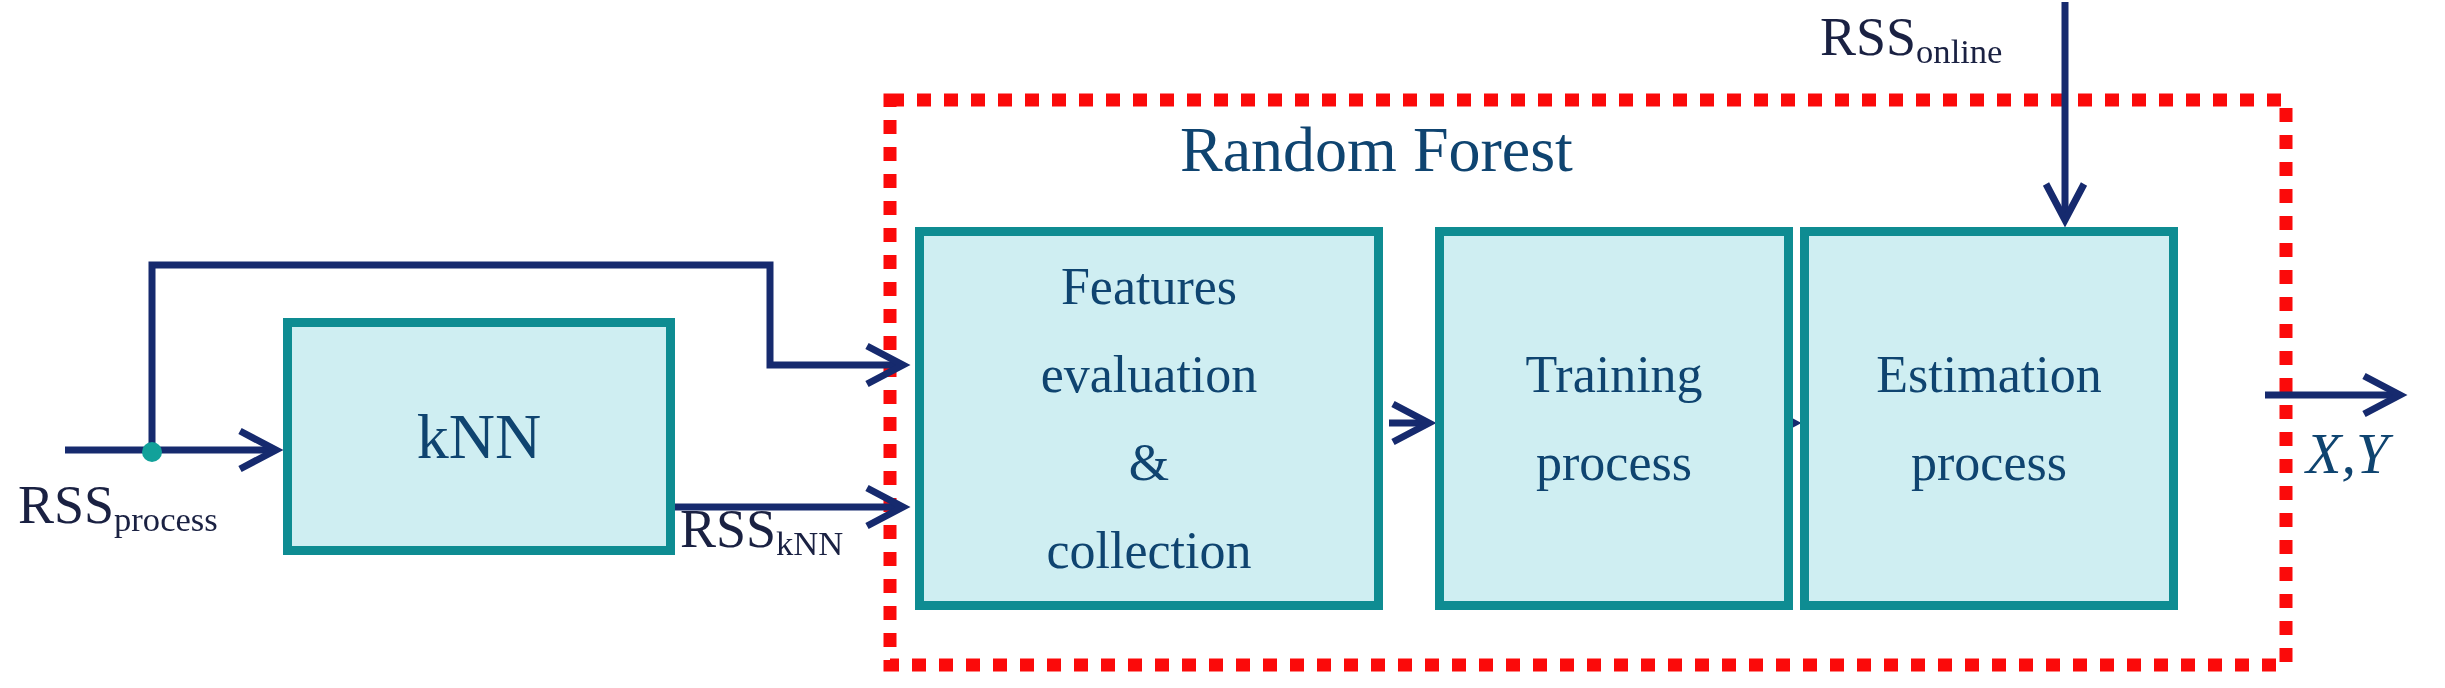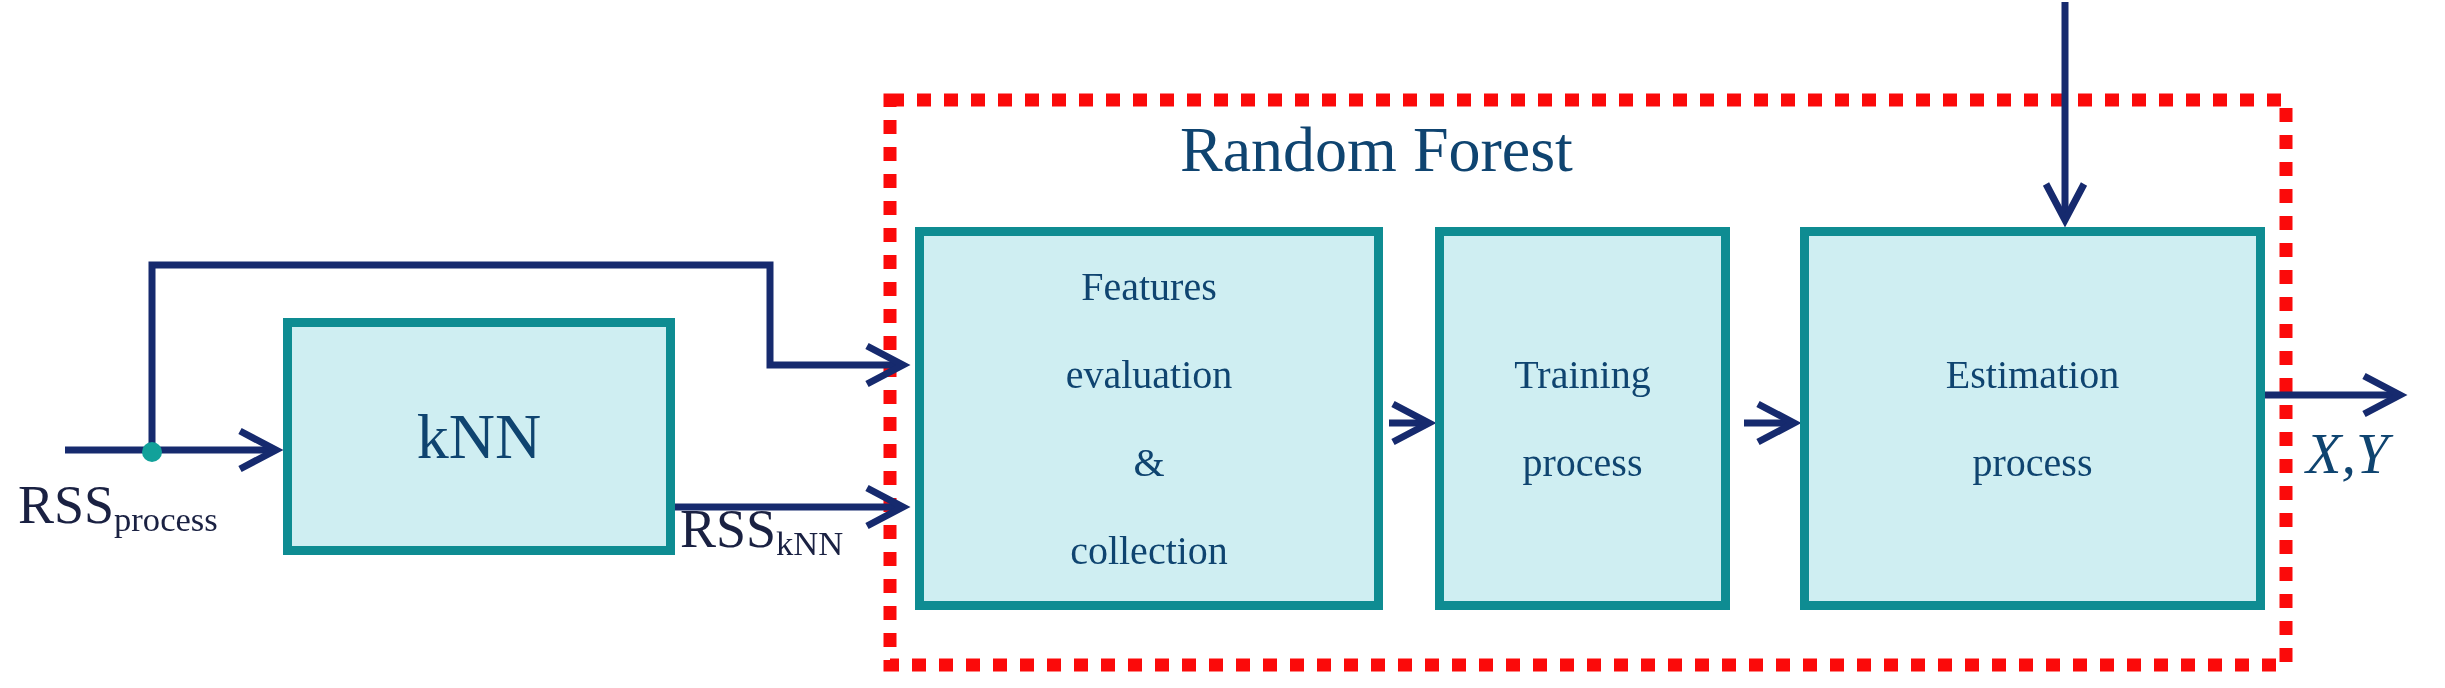--- a/index.html
+++ b/index.html
@@ -24,21 +24,21 @@
   .wire-head{stroke:var(--line-navy);stroke-width:7;fill:none;}
   .dot{fill:var(--junction-dot-teal);}
   .rf-border{stroke:var(--container-border-red);stroke-width:13;fill:none;stroke-dasharray:14 13;}
   .node{
     position:absolute;z-index:1;box-sizing:border-box;
     background:var(--box-fill-cyan);
     border:9px solid var(--box-border-teal);
     display:flex;flex-direction:column;align-items:center;justify-content:center;
     color:var(--text-navy);text-align:center;
   }
-  .ln{line-height:88px;font-size:40px;white-space:nowrap;}
+  .ln{line-height:88px;font-size:52px;white-space:nowrap;}
   .knn-ln{line-height:70px;font-size:64px;}
   .lbl{
     position:absolute;z-index:2;color:var(--label-dark-navy);
     font-size:54px;line-height:1;white-space:nowrap;
   }
   .sub{font-size:0.64em;position:relative;top:0.22em;}
   .title{
     position:absolute;z-index:2;color:var(--text-navy);
     font-size:64px;line-height:1;white-space:nowrap;
   }
@@ -81,34 +81,37 @@
     <div class="ln knn-ln">kNN</div>
   </div>
 
   <div class="node" style="left:915px;top:227px;width:468px;height:383px;">
     <div class="ln">Features</div>
     <div class="ln">evaluation</div>
     <div class="ln">&amp;</div>
     <div class="ln">collection</div>
   </div>
 
-  <div class="node" style="left:1435px;top:227px;width:295px;height:383px;">
+  <div class="node" style="left:1435px;top:227px;width:358px;height:383px;">
     <div class="ln">Training</div>
     <div class="ln">process</div>
   </div>
 
-  <div class="node" style="left:1800px;top:227px;width:465px;height:383px;">
+  <div class="node" style="left:1800px;top:227px;width:378px;height:383px;">
     <div class="ln">Estimation</div>
     <div class="ln">process</div>
   </div>
 
   <div class="lbl" style="left:18px;top:478px;">
     <span>RSS</span><span class="sub">process</span>
   </div>
 
   <div class="lbl" style="left:680px;top:502px;">
     <span>RSS</span><span class="sub">kNN</span>
   </div>
 
+  <div class="lbl" style="left:1820px;top:10px;">
+    <span>RSS</span><span class="sub">online</span>
+  </div>
 
   <div class="lbl xy" style="left:2306px;top:425px;">X,Y</div>
 
 </div>
 
 </body></html>

